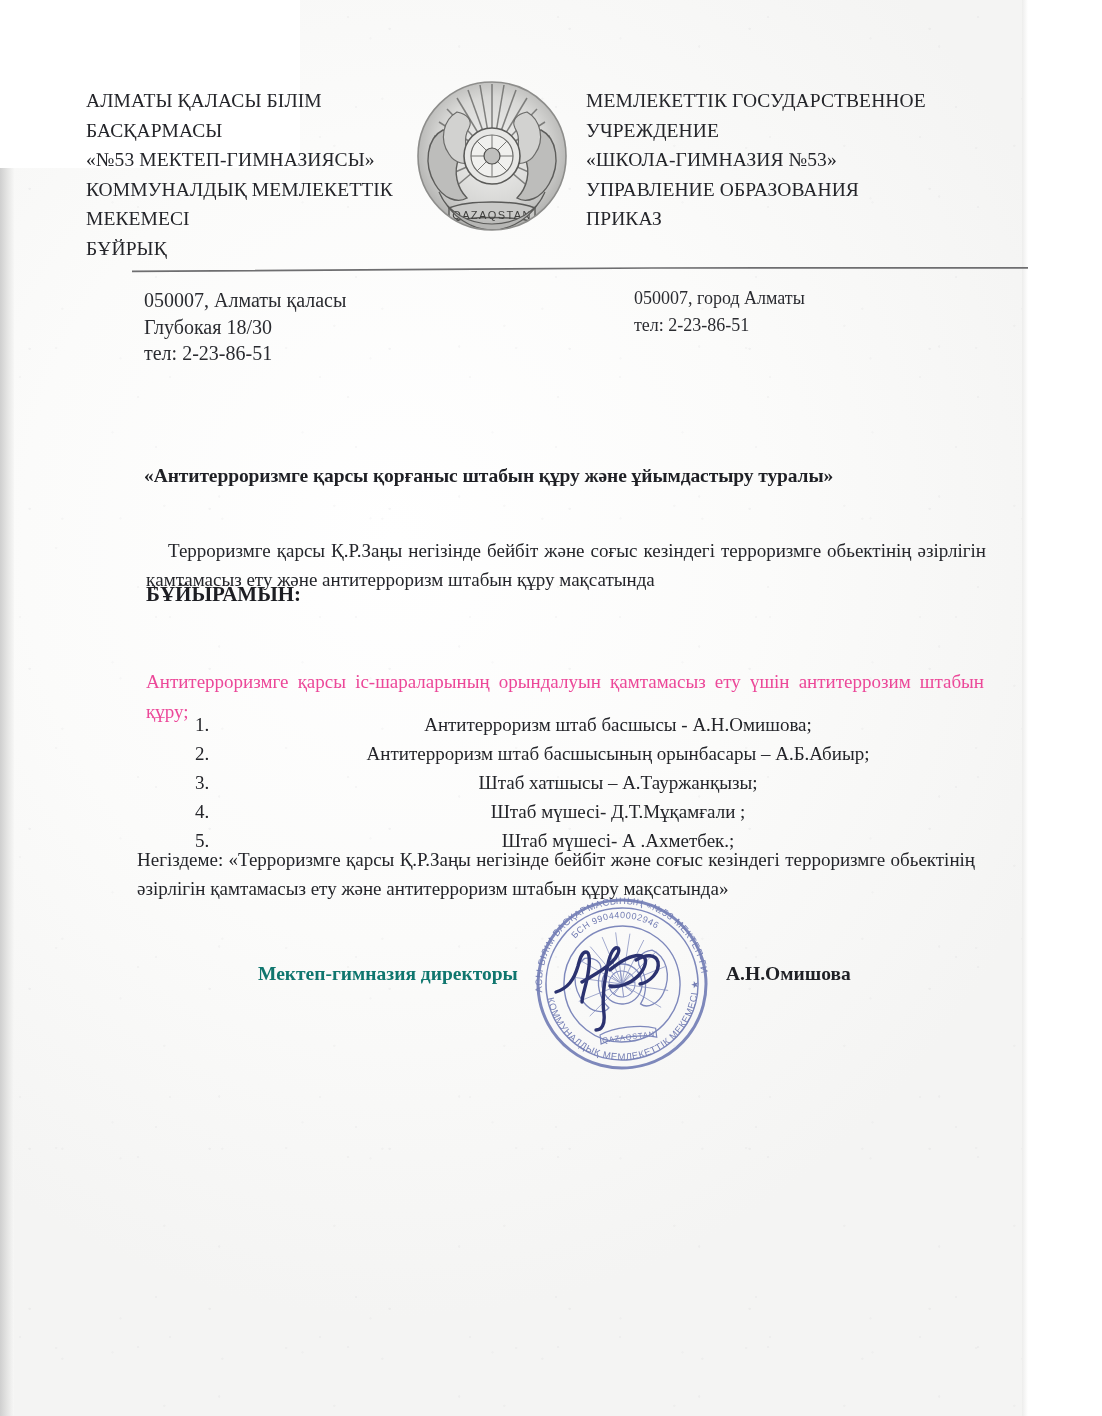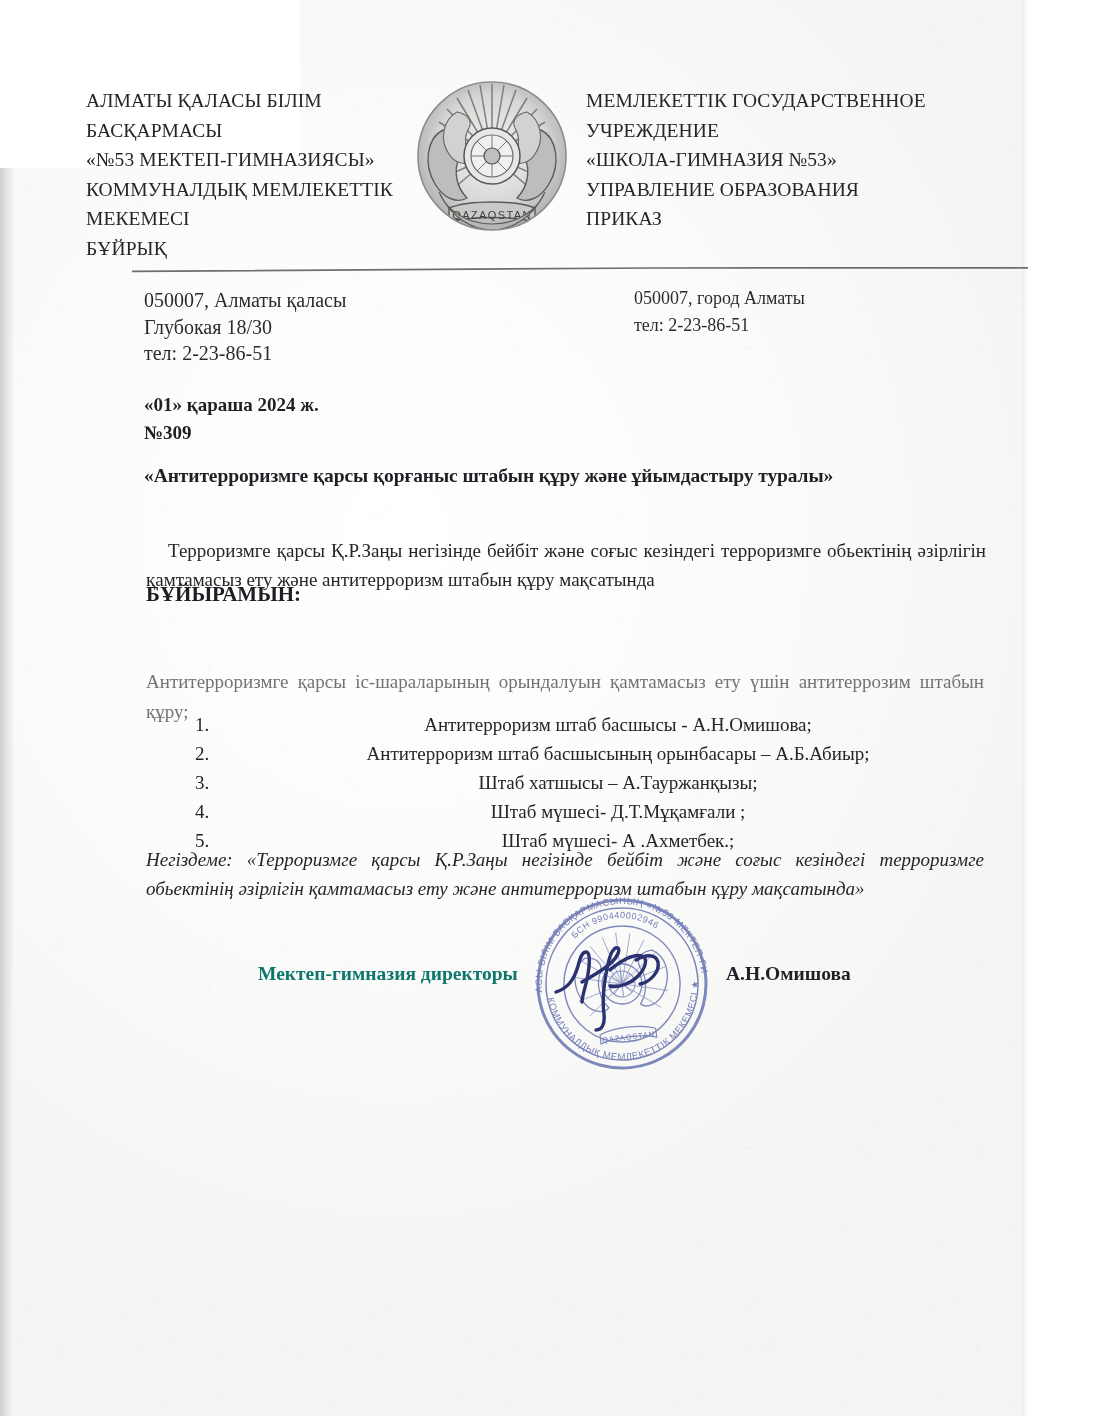--- a/index.html
+++ b/index.html
@@ -147,38 +147,37 @@
 
   
   #orderword {
     left: 146px; top: 582px;
     font-size: 21px; font-weight: bold; color: #1d1e23;
   }
 
   
   #body-para {
     left: 146px; top: 667px; width: 838px;
-    font-size: 19px; line-height: 30px; color: #737373;
+    font-size: 19px; line-height: 30px; color: #ec4899;
     text-align: justify;
   }
 
   
   #list {
     left: 172px; top: 712px; width: 800px;
     margin: 0; padding: 0 0 0 42px;
     font-size: 19px; line-height: 25.5px; color: #24252a;
   }
   #list li { margin: 0 0 3.5px 0; padding-left: 8px; text-align: center; }
 
   
   #basis {
-    left: 146px; top: 845px; width: 838px;
+    left: 137px; top: 845px; width: 838px;
     font-size: 19px; line-height: 29px; color: #24252a;
     text-align: justify;
-    font-style: italic;
   }
 
   
   #sig-title {
     left: 258px; top: 963px;
     font-size: 19.5px; font-weight: bold; color: #0f766e;
   }
   #sig-name {
     left: 726px; top: 963px;
     font-size: 19.5px; font-weight: bold; color: #1f2025;
@@ -301,24 +300,20 @@
       <div>050007, Алматы қаласы</div>
       <div>Глубокая 18/30</div>
       <div>тел: 2-23-86-51</div>
     </div>
 
     <div class="blk addr-right">
       <div>050007,  город Алматы</div>
       <div>тел: 2-23-86-51</div>
     </div>
 
-    <div class="blk" id="datenum">
-      <div>«01» қараша 2024 ж.</div>
-      <div>№309</div>
-    </div>
 
     <div class="blk" id="subject">«Антитерроризмге қарсы қорғаныс штабын құру және ұйымдастыру туралы»</div>
 
     <div class="blk" id="intro">Терроризмге қарсы Қ.Р.Заңы негізінде бейбіт және соғыс кезіндегі терроризмге обьектінің әзірлігін қамтамасыз ету және антитерроризм штабын құру мақсатында</div>
 
     <div class="blk" id="orderword">БҰЙЫРАМЫН:</div>
 
     <div class="blk" id="body-para">Антитерроризмге қарсы іс-шараларының орындалуын қамтамасыз ету үшін антитеррозим штабын құру;</div>
 
     <ol class="blk" id="list">

